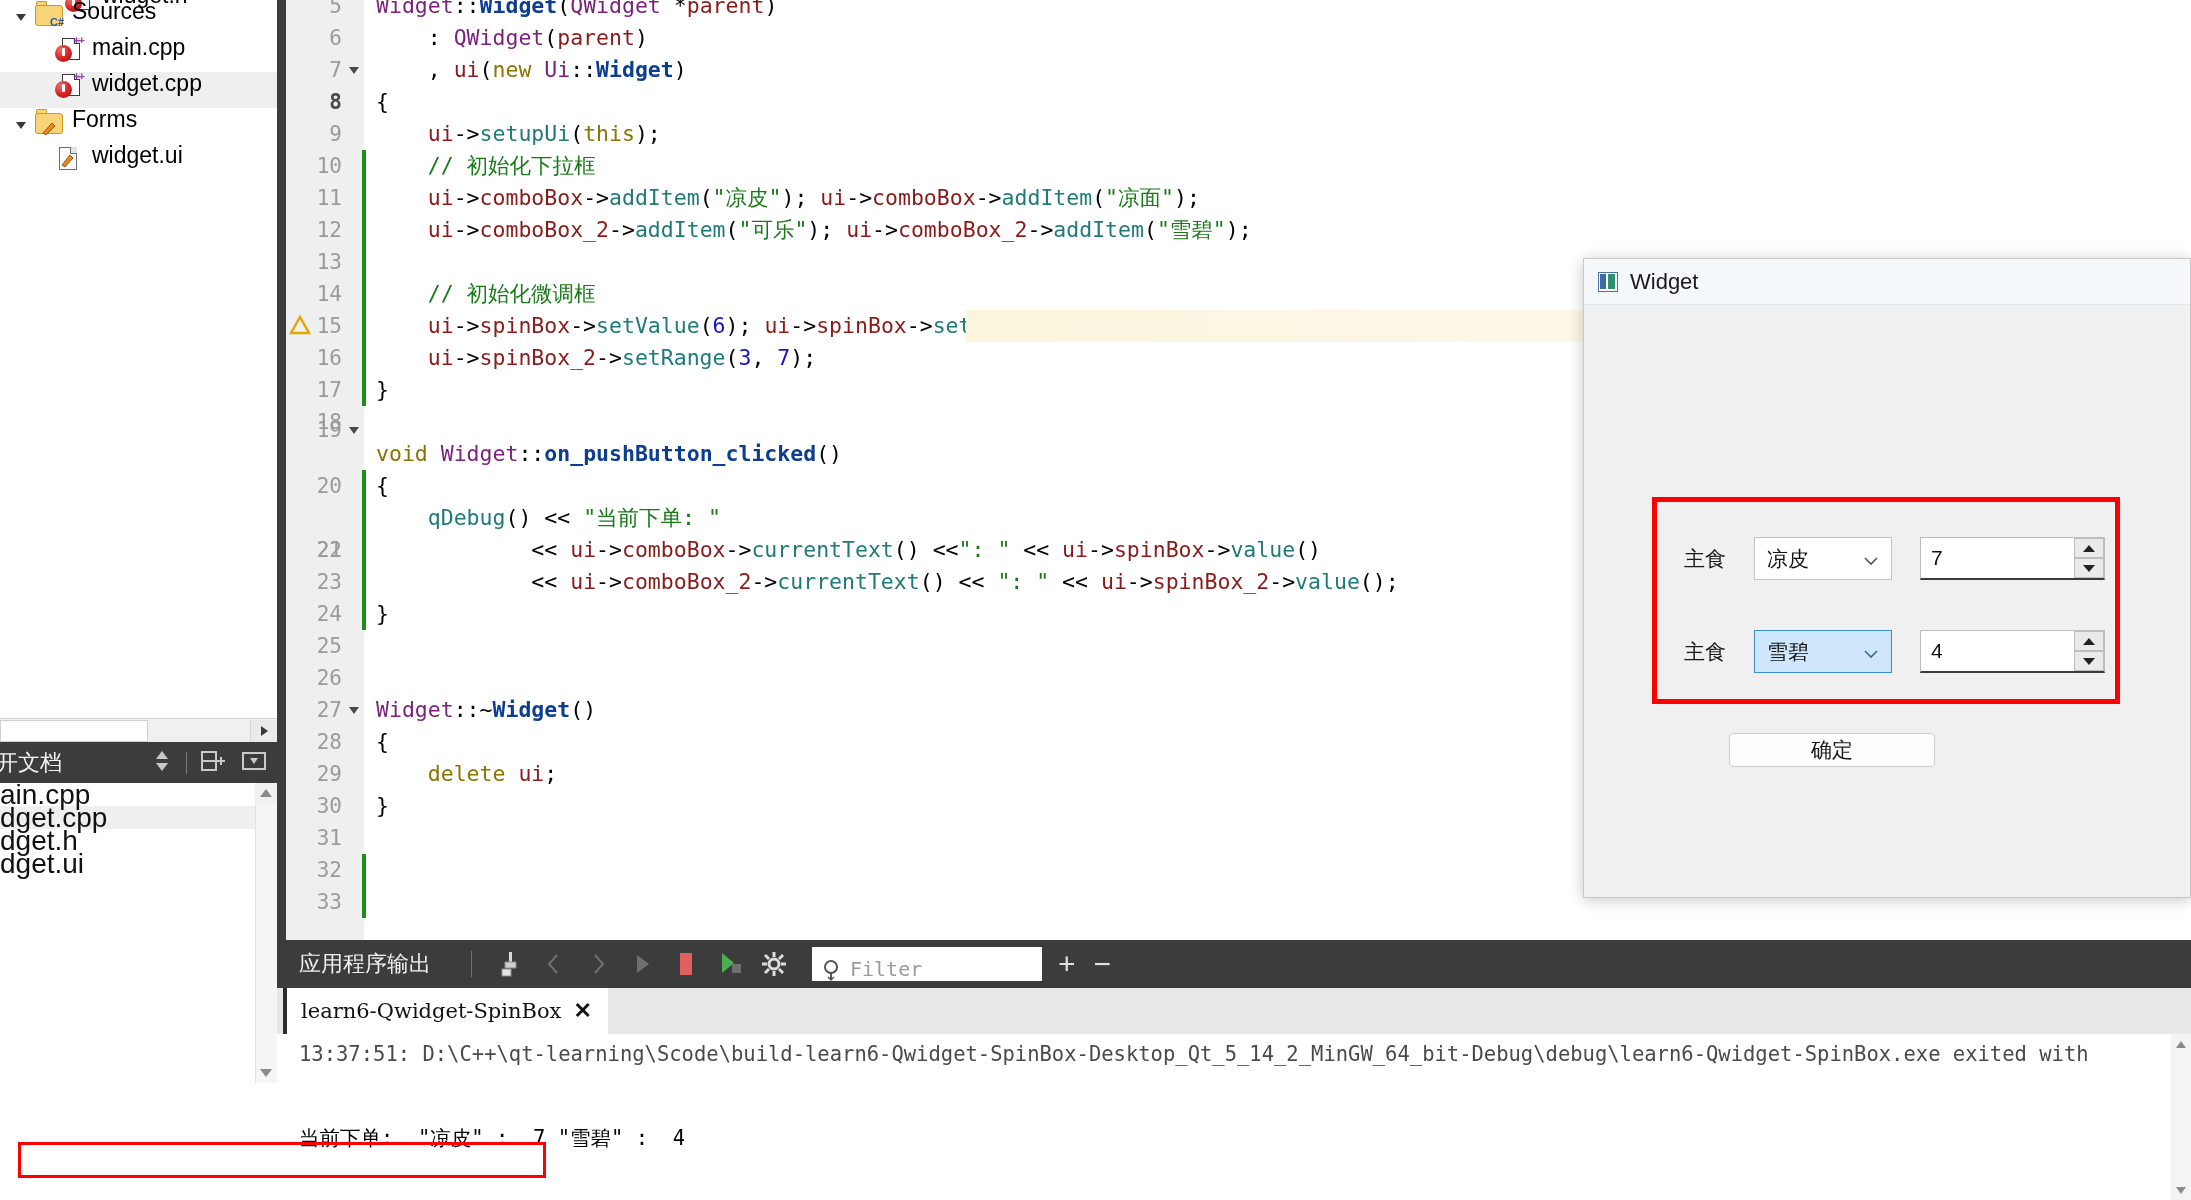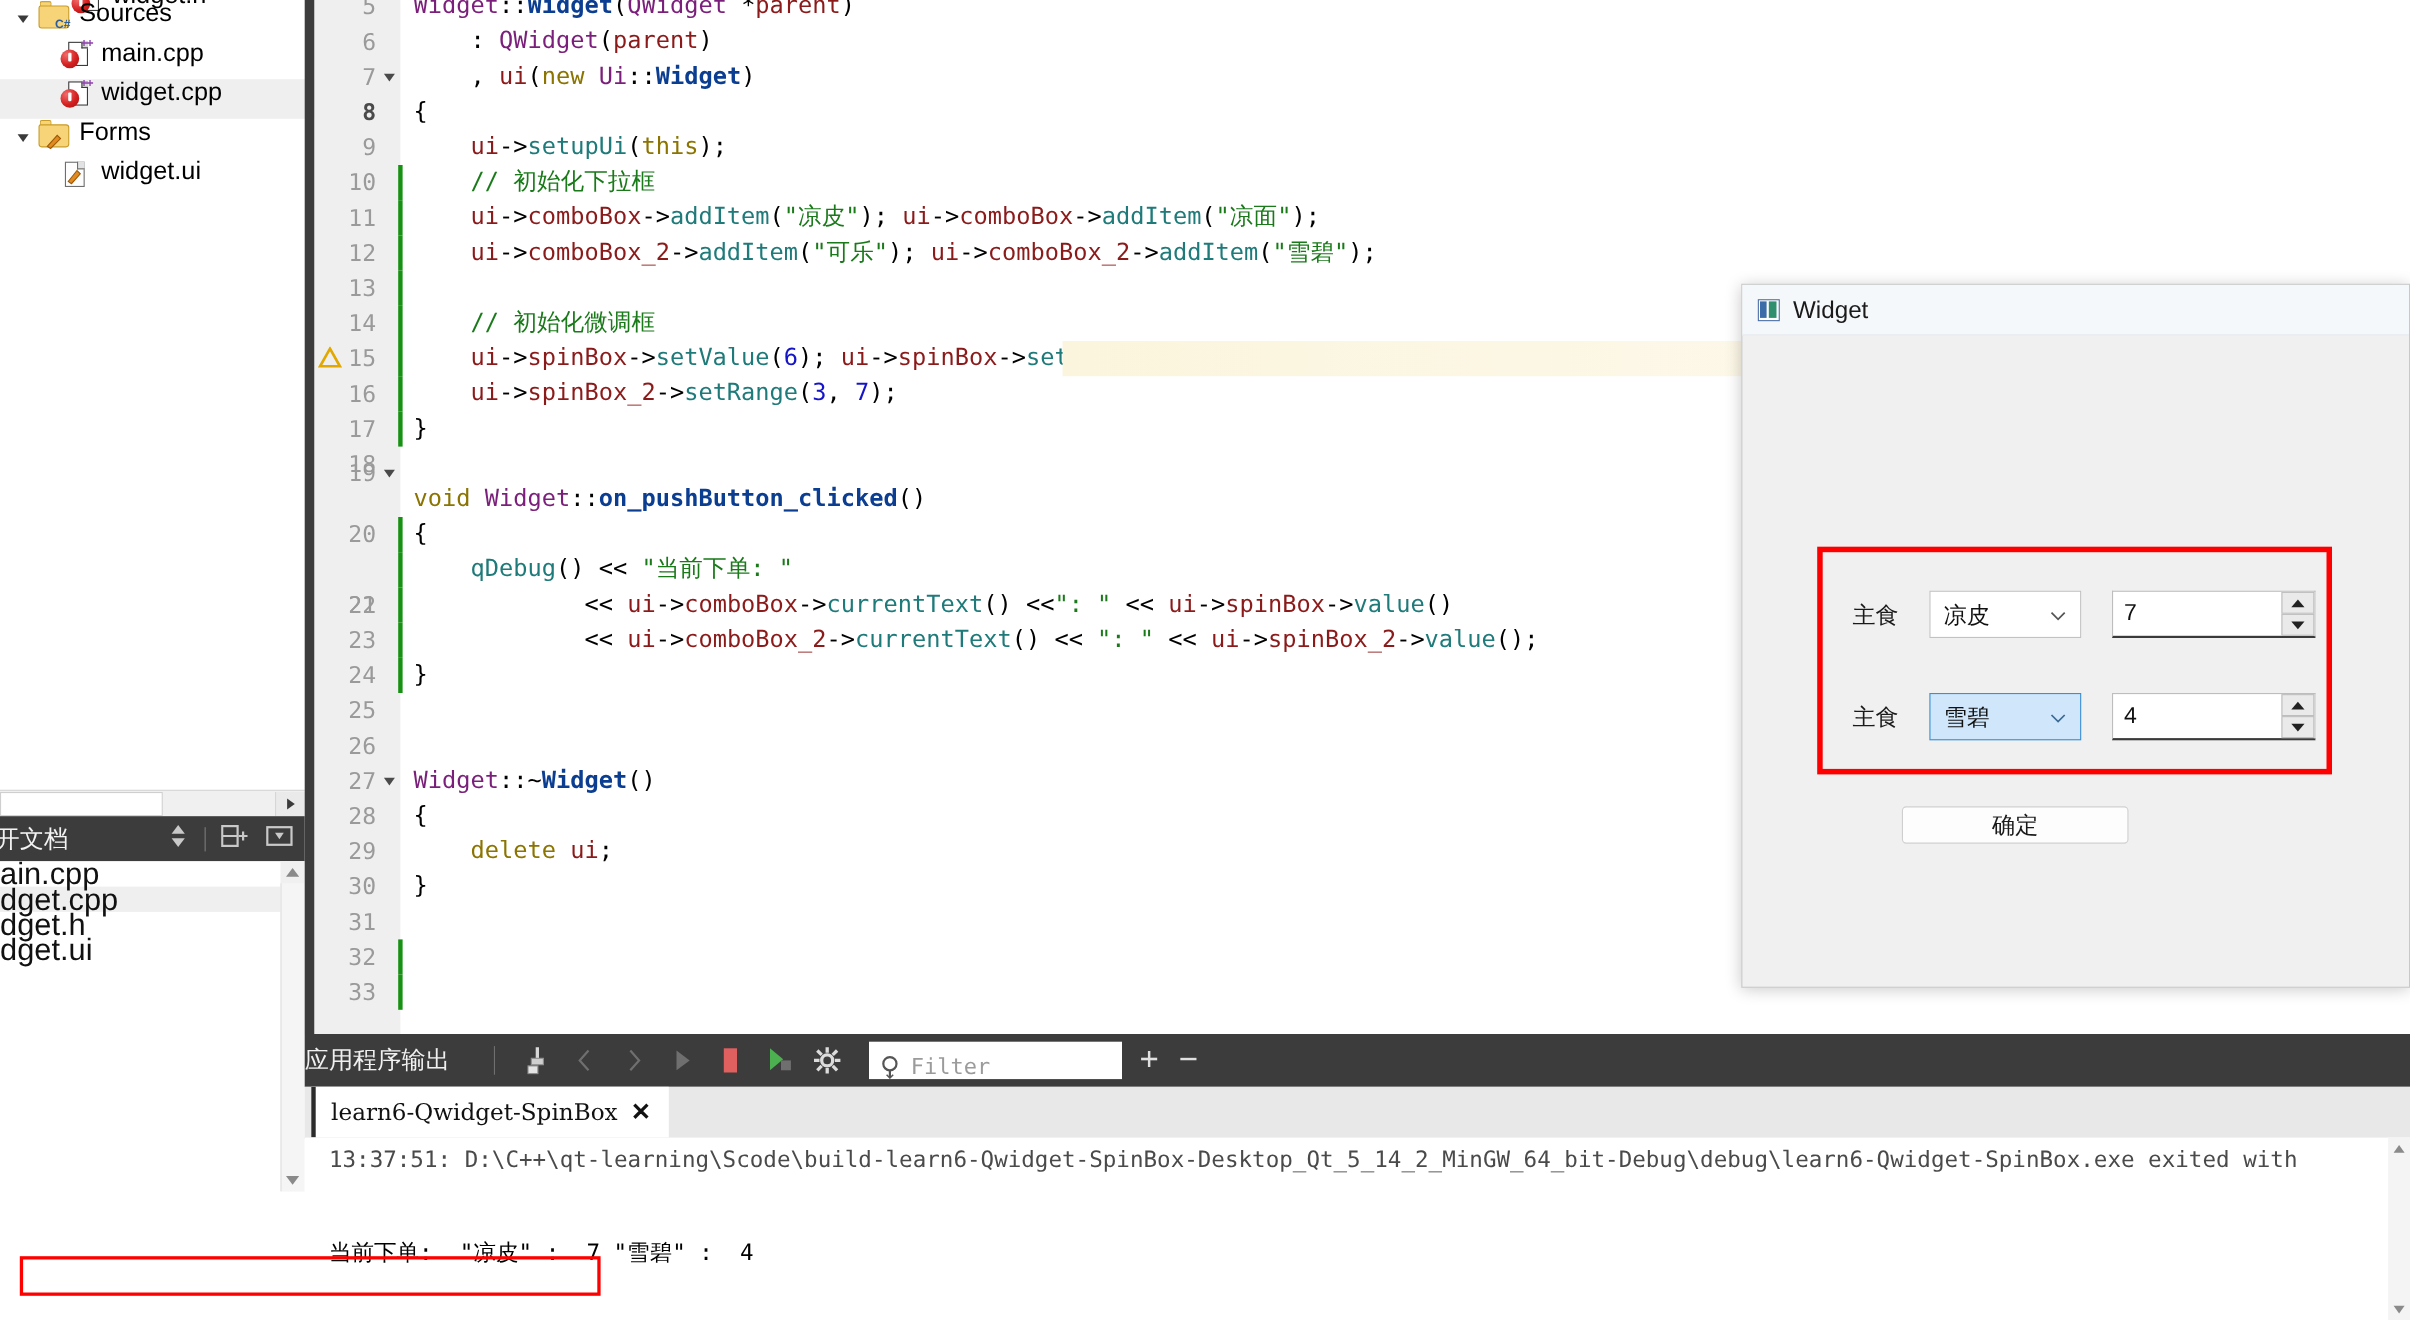--- a/index.html
+++ b/index.html
@@ -105,21 +105,21 @@
   .combo .chev{position:absolute;right:12px;top:50%;transform:translateY(-50%);}
   .spin{position:relative;width:185px;height:43px;background:#ffffff;border:1px solid #bdbdbd;border-bottom:2px solid #3a3a3a;box-sizing:border-box;display:flex;align-items:center;padding-left:10px;font-size:21px;color:#111;}
   .spin .btns{position:absolute;right:0;top:0;width:30px;height:100%;display:flex;flex-direction:column;}
   .spin .btns div{flex:1;background:#eaeaea;border:1px solid #bdbdbd;box-sizing:border-box;display:flex;align-items:center;justify-content:center;}
 
   .okbtn{position:absolute;left:145px;top:474px;width:206px;height:34px;background:#fdfdfd;border:1px solid #cfcfcf;border-radius:4px;box-sizing:border-box;display:flex;align-items:center;justify-content:center;font-size:21px;color:#1a1a1a;}
 
   
   #outputpane{position:absolute;left:277px;top:940px;width:1914px;height:260px;background:#ffffff;}
   .out-toolbar{position:absolute;left:0;top:0;width:1914px;height:48px;background:#3c3c3c;display:flex;align-items:center;}
-  .out-toolbar .otitle{color:#f0f0f0;font-size:22px;white-space:nowrap;}
+  .out-toolbar .otitle{color:#f0f0f0;font-size:22px;margin-left:22px;white-space:nowrap;}
   .out-toolbar .vdiv{width:1px;height:26px;background:#6f6f6f;margin:0 20px 0 40px;}
   .out-toolbar .ticon{width:36px;height:36px;display:flex;align-items:center;justify-content:center;margin-right:8px;}
   .filterbox{position:relative;width:230px;height:34px;background:#ffffff;display:flex;align-items:flex-end;margin-left:12px;}
   .filterbox .ph{font-family:"DejaVu Sans Mono", monospace;font-size:20px;color:#9b9b9b;margin-left:6px;}
   .plusminus{display:flex;align-items:center;margin-left:16px;gap:18px;color:#e0e0e0;font-size:30px;line-height:1;}
 
   .tabstrip{position:absolute;left:0;top:48px;width:1914px;height:46px;background:#e8e8e8;border-bottom:1px solid #d2d2d2;}
   .outtab{position:absolute;left:6px;top:0;height:46px;background:#ffffff;border-left:4px solid #2b2b2b;display:flex;align-items:center;padding:0 16px 0 14px;font-family:"DejaVu Serif", serif;font-size:21px;color:#111;}
   .outtab .x{margin-left:12px;font-weight:bold;font-size:22px;font-family:"Liberation Sans",sans-serif;}
 

